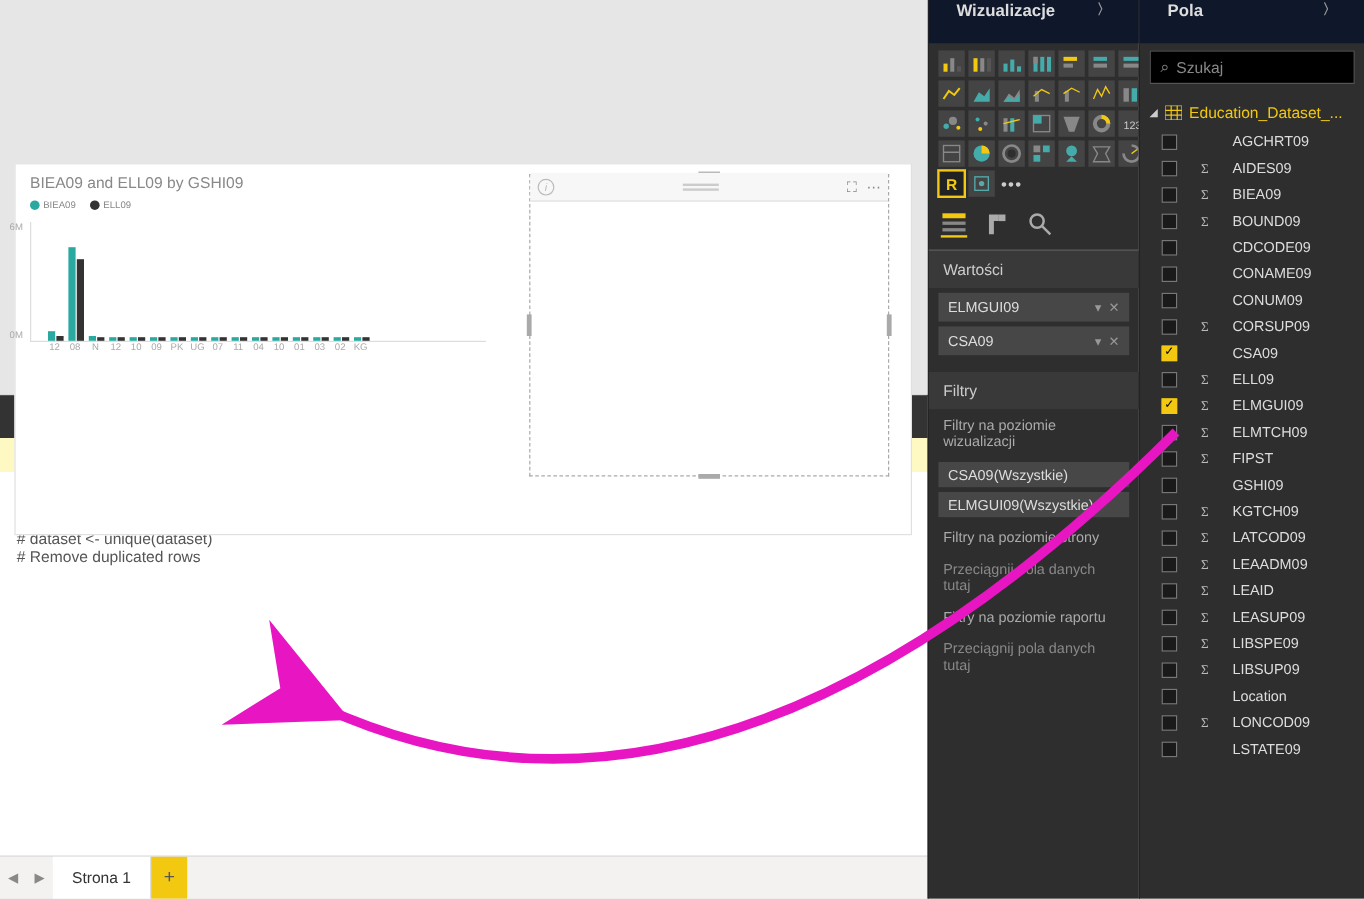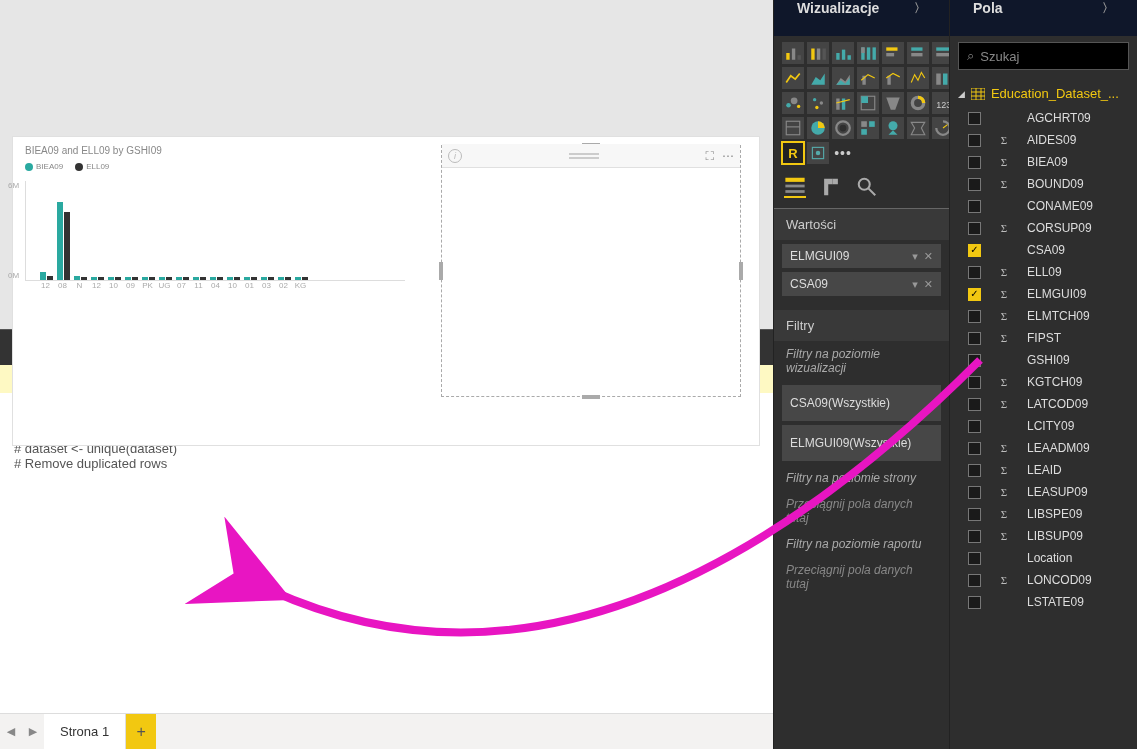--- a/index.html
+++ b/index.html
@@ -3,21 +3,21 @@
 <meta charset="utf-8">
 <style>
   * { box-sizing: border-box; margin: 0; padding: 0; font-family: "Segoe UI", Arial, sans-serif; }
   body { width: 1137px; height: 749px; background: #e6e6e6; display: flex; overflow: hidden; }
 
   .canvas-area { flex: 1; display: flex; flex-direction: column; background: #e6e6e6; }
   .canvas-main { flex: 1; position: relative; padding: 12px; background: #e6e6e6; }
   .canvas-card { position: absolute; left: 12px; top: 136px; width: 748px; height: 310px; background: #fff; border: 1px solid #e0e0e0; }
 
   .chart-vis { position: absolute; left: 12px; top: 8px; width: 380px; height: 160px; }
-  .chart-title { font-size: 10px; color: #888; margin-bottom: 6px; }
+  .chart-title { font-size: 13px; color: #888; margin-bottom: 6px; }
   .legend { display: flex; gap: 12px; font-size: 8px; color: #888; align-items: center; }
   .legend-item { display: flex; align-items: center; gap: 3px; }
   .swatch { width: 8px; height: 8px; border-radius: 50%; display: inline-block; }
   .sw1 { background: #2aa9a0; }
   .sw2 { background: #333; }
   .axis-area { position: relative; height: 100px; margin-top: 10px; border-left: 1px solid #ddd; border-bottom: 1px solid #ddd; }
   .ylabel { position: absolute; left: -18px; font-size: 8px; color: #aaa; }
   .bars { position: absolute; bottom: 0; left: 0; right: 0; display: flex; align-items: flex-end; gap: 4px; padding-left: 14px; }
   .bar-pair { display: flex; gap: 1px; align-items: flex-end; }
   .bar { width: 6px; background: #2aa9a0; }
@@ -60,22 +60,22 @@
   .vis-icon.selected { outline: 2px solid #f2c811; outline-offset: -1px; background: #222; }
   .vis-more { color: #ccc; font-size: 14px; letter-spacing: 1px; display:flex; align-items:center; justify-content:center; }
 
   .prop-tabs { display: flex; gap: 14px; padding: 6px 10px 10px; border-bottom: 1px solid #666;}
   .prop-tab { width: 22px; height: 22px; display:flex; align-items:center; justify-content:center; }
   .prop-tab.active { border-bottom: 2px solid #f2c811; }
 
   .section-title { padding: 8px 12px; font-size: 13px; color: #ccc; background: #393939; }
   .drop-field { margin: 4px 8px; background: #474747; height: 24px; display: flex; align-items: center; justify-content: space-between; padding: 0 8px; font-size: 12px; color: #ddd; }
   .drop-field .actions { display: flex; gap: 6px; color: #999; font-size: 11px; }
-  .filter-label { padding: 6px 12px; font-size: 12px; color: #aaa; font-style: italic; }
-  .filter-chip { margin: 4px 8px; background: #474747; height: 36px; display: flex; align-items: center; padding: 0 8px; font-size: 12px; color: #ddd; }
+  .filter-label { padding: 6px 12px; font-size: 12px; color: #aaa; }
+  .filter-chip { margin: 4px 8px; background: #474747; height: 21px; display: flex; align-items: center; padding: 0 8px; font-size: 12px; color: #ddd; }
 
   .search-box { margin: 6px 8px 10px; background: #000; height: 28px; display: flex; align-items: center; padding: 0 8px; gap: 6px; color: #888; font-size: 13px; border: 1px solid #555;}
   .table-name { padding: 6px 8px; font-size: 13px; color: #f2c811; display: flex; align-items: center; gap: 6px; }
   .table-name .tri { color: #ccc; font-size: 9px; }
   .field-list { overflow-y: auto; flex: 1; }
   .field-row { height: 22px; display: flex; align-items: center; gap: 18px; padding: 0 6px 0 18px; font-size: 12px; color: #ddd; }
   .checkbox { width: 13px; height: 13px; background: #1a1a1a; border: 1px solid #777; display: flex; align-items: center; justify-content: center; }
   .checkbox.checked { background: #f2c811; border-color: #f2c811; }
   .checkbox.checked::after { content: "✓"; color: #000; font-size: 10px; line-height: 1; }
   .sigma { color: #bbb; font-size: 11px; width: 10px; text-align: center; font-family: Cambria, serif; }
@@ -530,24 +530,34 @@
         <span>BIEA09</span>
       </div>
       <div class="field-row">
         <span class="checkbox"></span>
         <span class="sigma">Σ</span>
         <span>BOUND09</span>
       </div>
       <div class="field-row">
         <span class="checkbox"></span>
         <span class="sigma empty">Σ</span>
+        <span>CDCODE09</span>
+      </div>
+      <div class="field-row">
+        <span class="checkbox"></span>
+        <span class="sigma empty">Σ</span>
         <span>CONAME09</span>
       </div>
       <div class="field-row">
         <span class="checkbox"></span>
+        <span class="sigma empty">Σ</span>
+        <span>CONUM09</span>
+      </div>
+      <div class="field-row">
+        <span class="checkbox"></span>
         <span class="sigma">Σ</span>
         <span>CORSUP09</span>
       </div>
       <div class="field-row">
         <span class="checkbox checked"></span>
         <span class="sigma empty">Σ</span>
         <span>CSA09</span>
       </div>
       <div class="field-row">
         <span class="checkbox"></span>
@@ -579,25 +589,20 @@
         <span class="sigma">Σ</span>
         <span>KGTCH09</span>
       </div>
       <div class="field-row">
         <span class="checkbox"></span>
         <span class="sigma">Σ</span>
         <span>LATCOD09</span>
       </div>
       <div class="field-row">
         <span class="checkbox"></span>
-        <span class="sigma empty">Σ</span>
-        <span>LCITY09</span>
-      </div>
-      <div class="field-row">
-        <span class="checkbox"></span>
         <span class="sigma">Σ</span>
         <span>LEAADM09</span>
       </div>
       <div class="field-row">
         <span class="checkbox"></span>
         <span class="sigma">Σ</span>
         <span>LEAID</span>
       </div>
       <div class="field-row">
         <span class="checkbox"></span>

